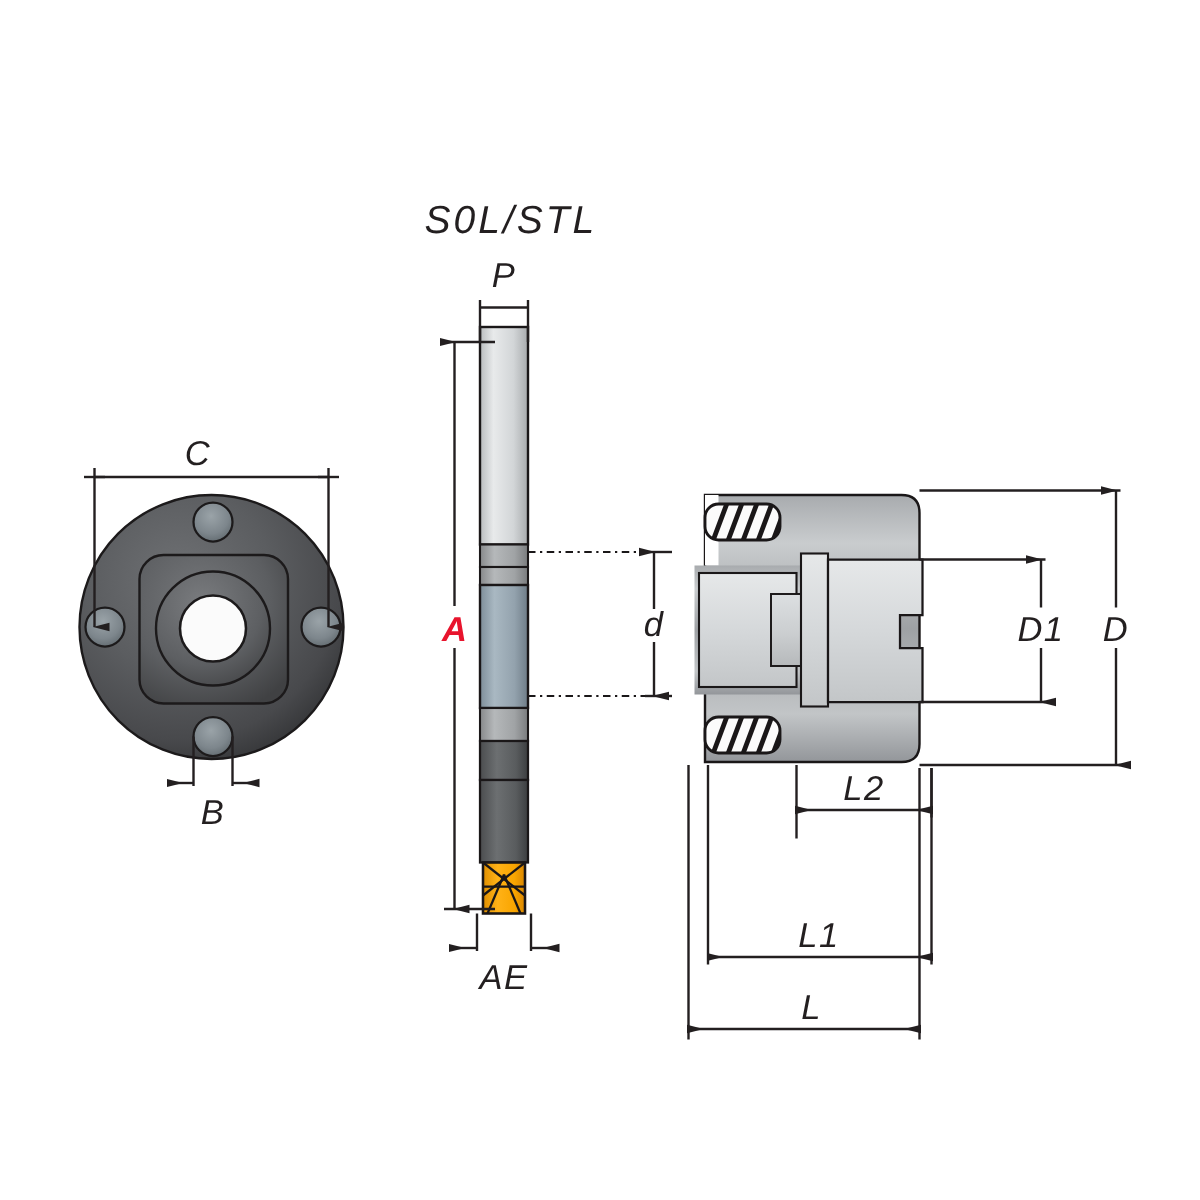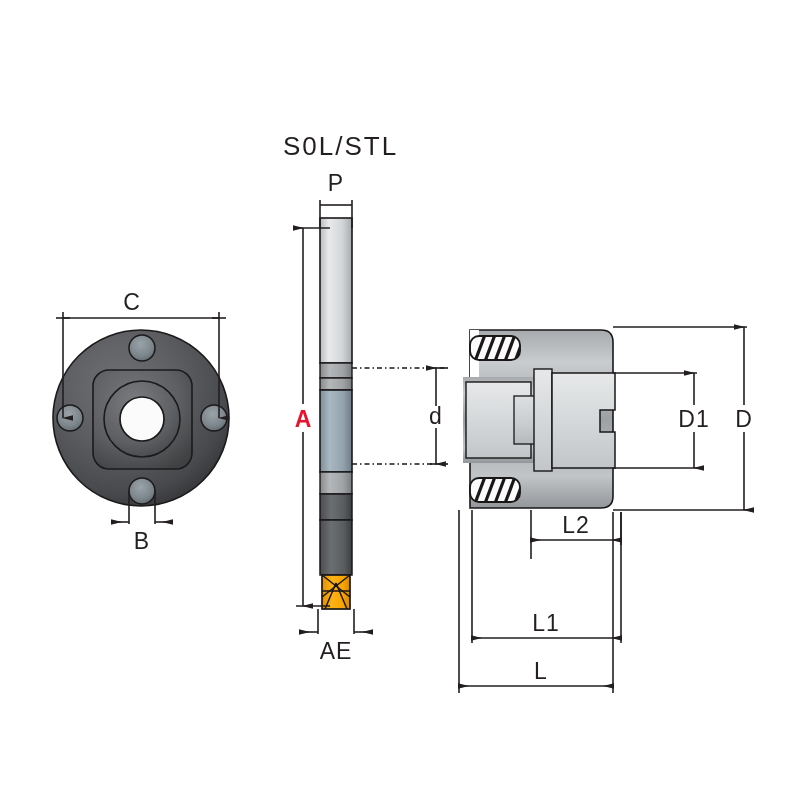--- a/index.html
+++ b/index.html
@@ -1,17 +1,17 @@
 <!DOCTYPE html>
 <html><head>
 <meta charset="utf-8">
 <style>
   html,body{margin:0;padding:0;background:#ffffff;}
   body{width:800px;height:800px;font-family:"Liberation Sans",sans-serif;overflow:hidden;}
-  #stage{position:relative;width:800px;height:640px;background:#fff;}
+  #stage{position:relative;width:800px;height:640px;background:#fff;font-style:italic;}
   svg#drawing{position:absolute;left:0;top:0;width:800px;height:800px;display:block;}
   text{font-family:"Liberation Sans",sans-serif;fill:#231f20;}
   .lbl{font-size:23px;letter-spacing:1px;}
   .lbl-title{font-size:26px;letter-spacing:2px;}
   .lbl-red{font-size:23px;font-weight:bold;fill:#e8142d;}
   .dim{stroke:#231f20;stroke-width:1.6;fill:none;}
   .hatch{stroke:#1a1718;stroke-width:1.5;fill:none;}
   .dash{stroke:#1a1718;stroke-width:1.4;fill:none;stroke-dasharray:5 3 1.5 3;}
 </style>
 </head>

